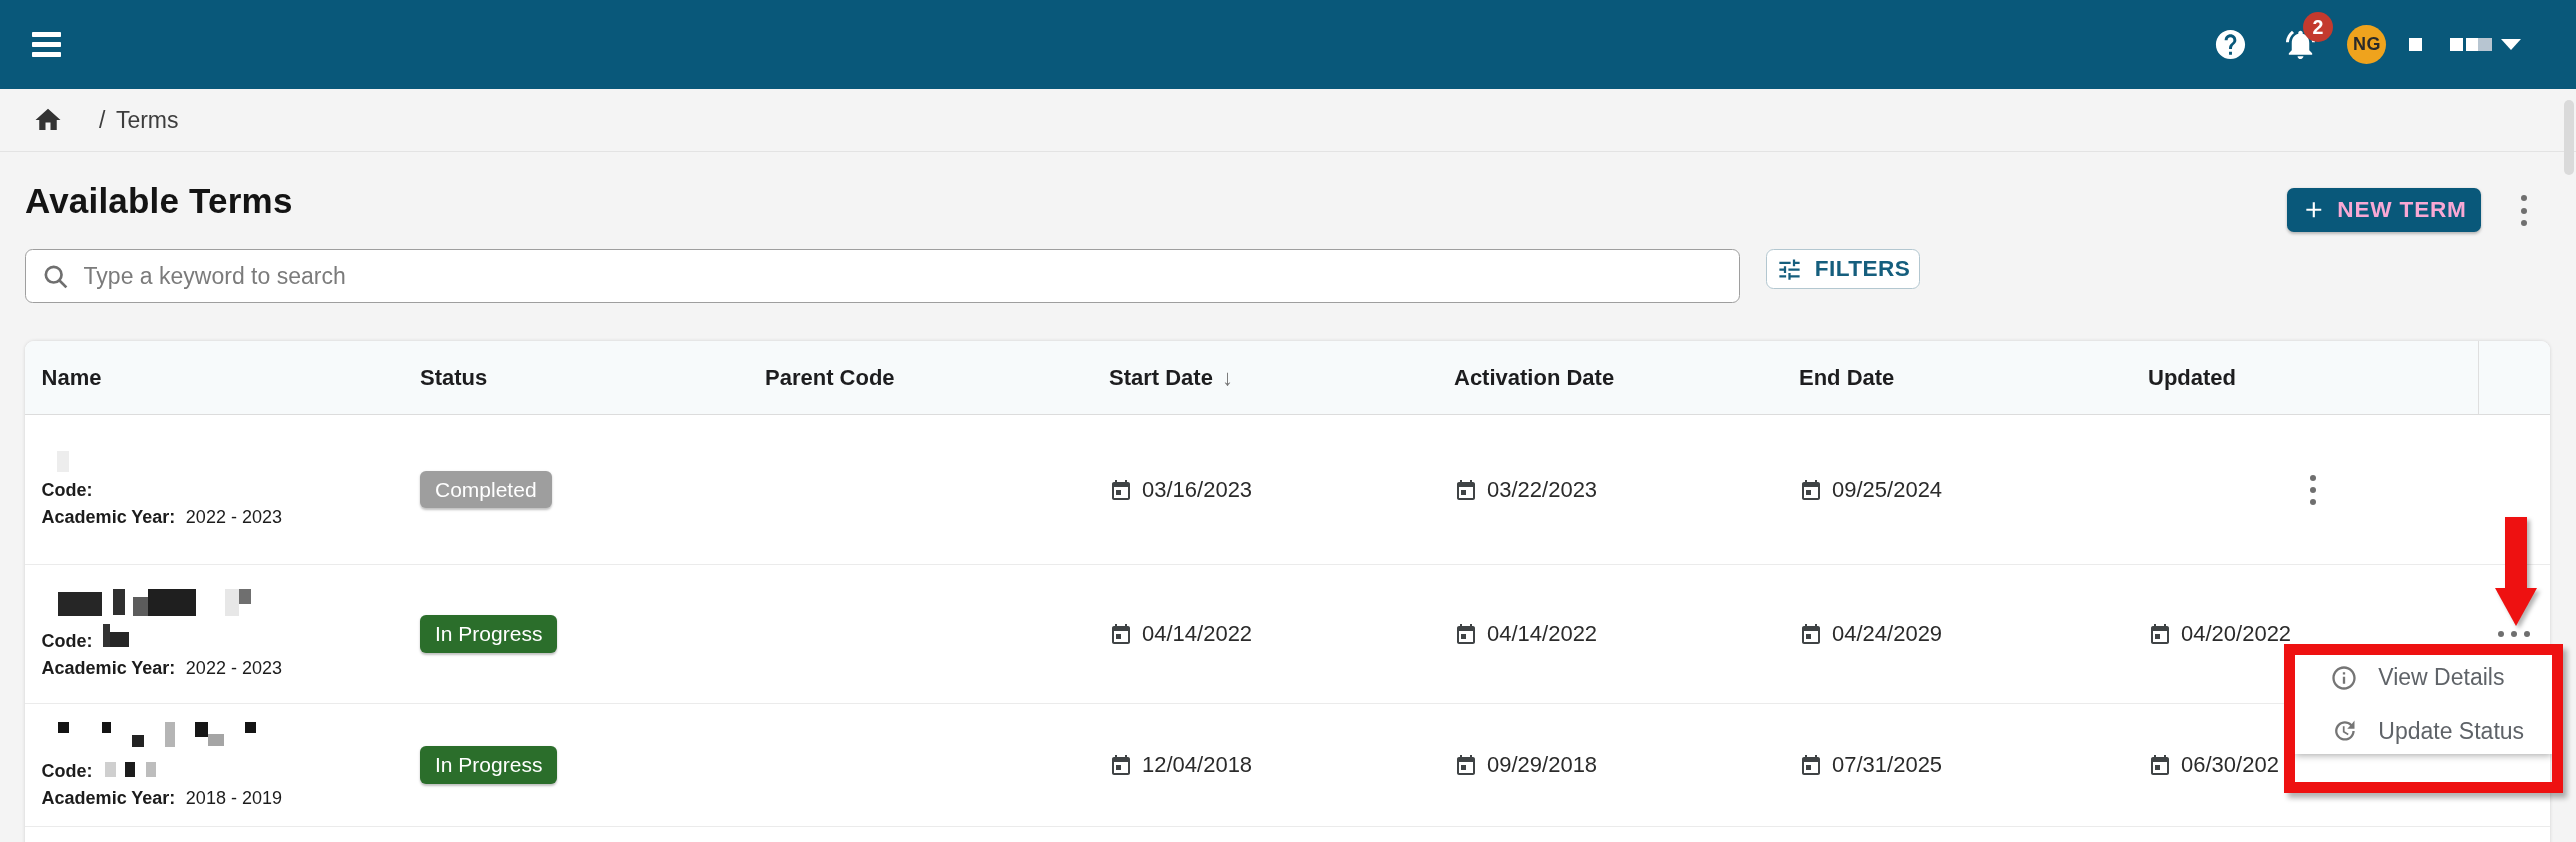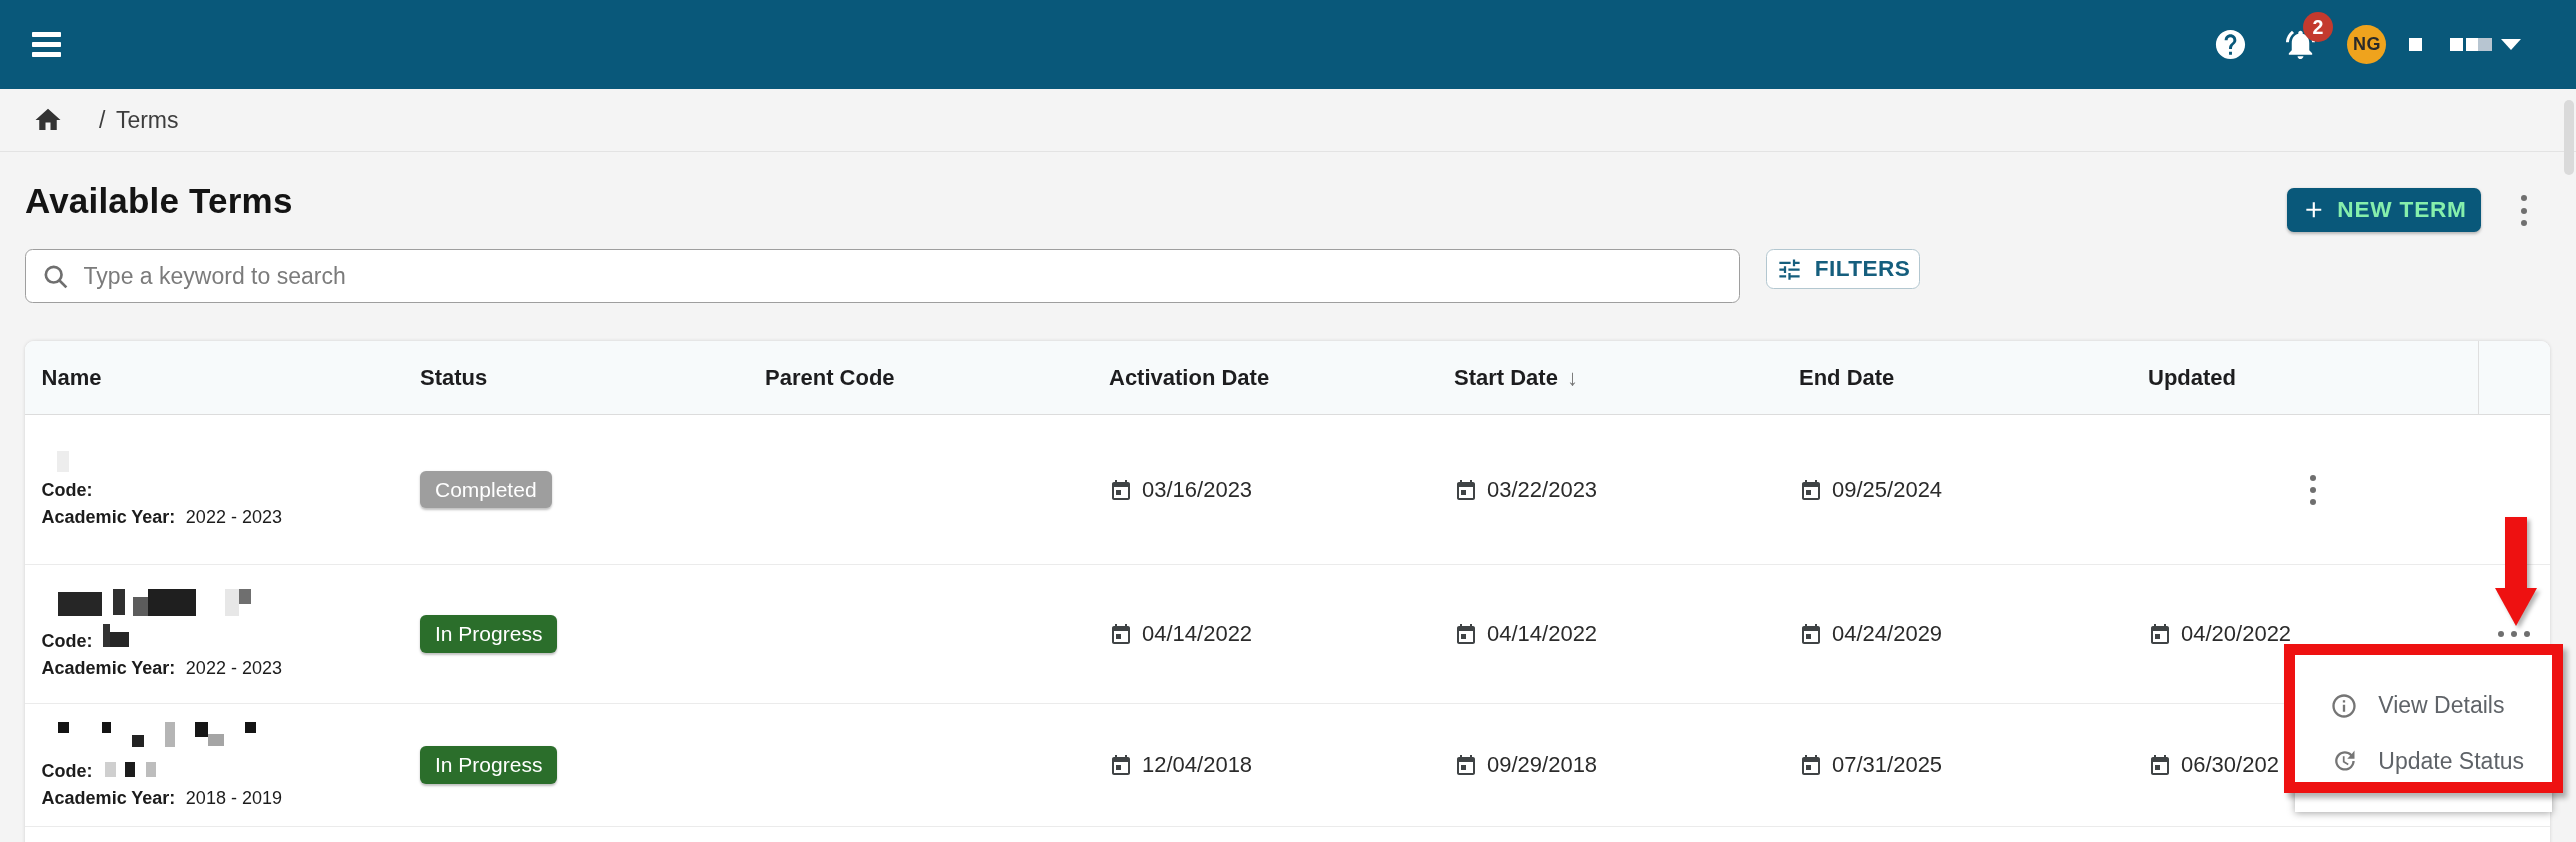--- a/index.html
+++ b/index.html
@@ -47,21 +47,21 @@
     display:flex; align-items:center;
   }
   .home-btn { background:none; border:none; cursor:pointer; margin-left:33px; display:flex; }
   .crumb-sep { margin-left:36px; font-size:23px; color:#3d3d3d; }
   .crumb-current { margin-left:10.5px; font-size:23px; color:#3d3d3d; }
 
   
   .page-title { position:absolute; left:25px; top:181px; font-size:35px; font-weight:700; color:#141414; letter-spacing:0.2px; }
   .new-term-btn {
     position:absolute; left:2287px; top:188px; width:194px; height:44px;
-    background:#09587a; color:#86efac; border:none; border-radius:6.8px; cursor:pointer;
+    background:#09587a; color:#f9a8d4; border:none; border-radius:6.8px; cursor:pointer;
     font-size:22.6px; font-weight:600; letter-spacing:0.8px;
     display:flex; align-items:center; justify-content:center; gap:10.5px;
     box-shadow:0 1.5px 3px rgba(0,0,0,.25);
   }
   .page-kebab { position:absolute; left:2510px; top:188px; width:27px; height:45px;
     background:none; border:none; cursor:pointer; display:flex; flex-direction:column; align-items:center; justify-content:center; gap:6.8px; }
   .page-kebab i, .row-kebab i { width:6px; height:6px; border-radius:50%; background:#6f6f6f; display:block; }
 
   
   .search-box {
@@ -111,21 +111,21 @@
 
   
   .blocks { display:flex; align-items:flex-start; height:30px; }
   .bk { display:inline-block; }
 
   
   .scrollbar-thumb { position:absolute; left:2564px; top:100px; width:9.8px; height:75px; background:#dadada; border-radius:5.3px; }
 
   
   .context-menu {
-    position:absolute; left:2295px; top:655px; width:257px; height:157px;
+    position:absolute; left:2295px; top:655px; width:257px; height:99px;
     background:#fff; z-index:30; box-shadow:0 2.3px 7.5px rgba(0,0,0,.35);
     display:flex; flex-direction:column; justify-content:center; gap:7.5px;
   }
   .menu-item { display:flex; align-items:center; height:48px; padding-left:35px; gap:20.3px;
     background:none; border:none; cursor:pointer; font-size:23px; color:#5f6368;
     font-family:"Liberation Sans","DejaVu Sans",sans-serif; text-align:left; }
   .menu-item svg { width:28px; height:28px; fill:#757575; flex:0 0 auto; }
 
   .anno-box {
     position:absolute; left:2284px; top:644px; width:279px; height:149px;
@@ -217,26 +217,26 @@
       <div class="th th-name">
           <span>Name</span>
         </div>
       <div class="th">
           <span>Status</span>
         </div>
       <div class="th">
           <span>Parent Code</span>
         </div>
       <div class="th">
-          <span>Activation Date</span>
-        </div>
-      <div class="th">
         <span>Start Date</span>
         <span class="sort-arrow">↓</span>
       </div>
+      <div class="th">
+          <span>Activation Date</span>
+        </div>
       <div class="th">
           <span>End Date</span>
         </div>
       <div class="th">
           <span>Updated</span>
         </div>
       <div class="th th-actions"></div>
     </div>
 
     <div class="row row-1 grid">

